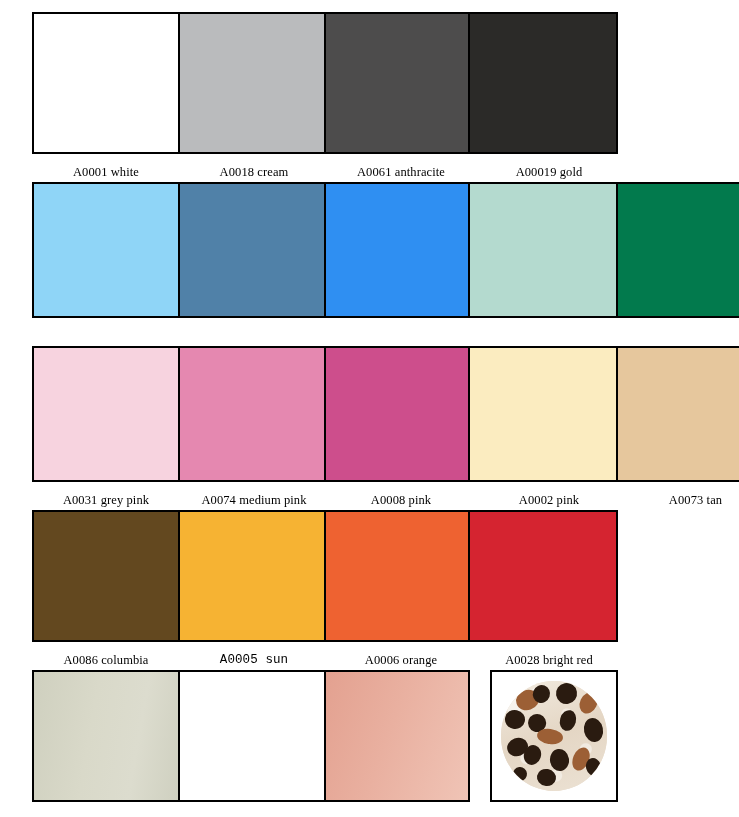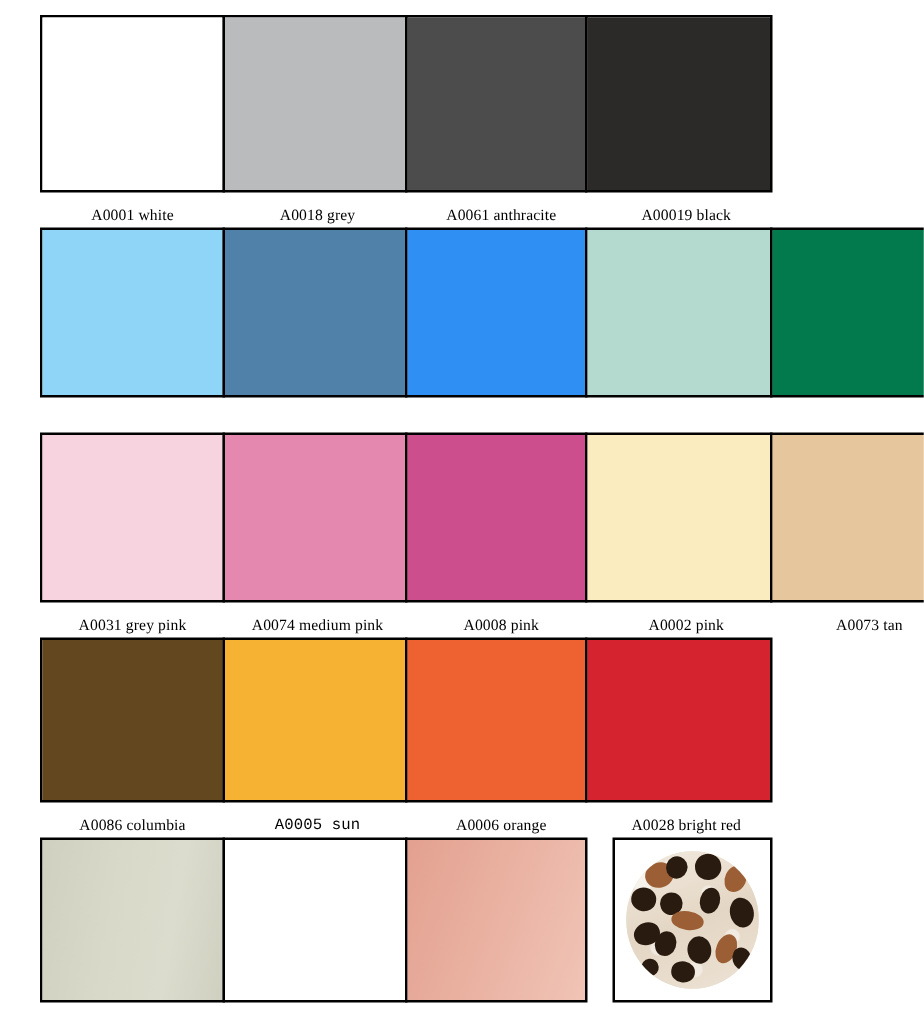--- a/index.html
+++ b/index.html
@@ -108,23 +108,23 @@
       </div>
       <div class="swatch-cell" style="width:146px;">
         <div class="swatch-fill" style="background:#4D4C4C;"></div>
       </div>
       <div class="swatch-cell" style="width:150px;">
         <div class="swatch-fill" style="background:#2B2A28;"></div>
       </div>
     </div>
     <div class="label-strip" style="padding-left:4px; padding-top:12px;">
       <div class="swatch-label" style="width:148px;">A0001 white</div>
-      <div class="swatch-label" style="width:148px;">A0018 grey</div>
+      <div class="swatch-label" style="width:148px;">A0018 cream</div>
       <div class="swatch-label" style="width:146px;">A0061 anthracite</div>
-      <div class="swatch-label" style="width:150px;">A00019 black</div>
+      <div class="swatch-label" style="width:150px;">A00019 gold</div>
     </div>
   </div>
 
   <div class="swatch-row" style="height:164px;">
     <div class="swatch-strip" style="height:136px; padding-left:4px;">
       <div class="swatch-cell" style="width:148px;">
         <div class="swatch-fill" style="background:#8FD5F7;"></div>
       </div>
       <div class="swatch-cell" style="width:148px;">
         <div class="swatch-fill" style="background:#5081A8;"></div>

